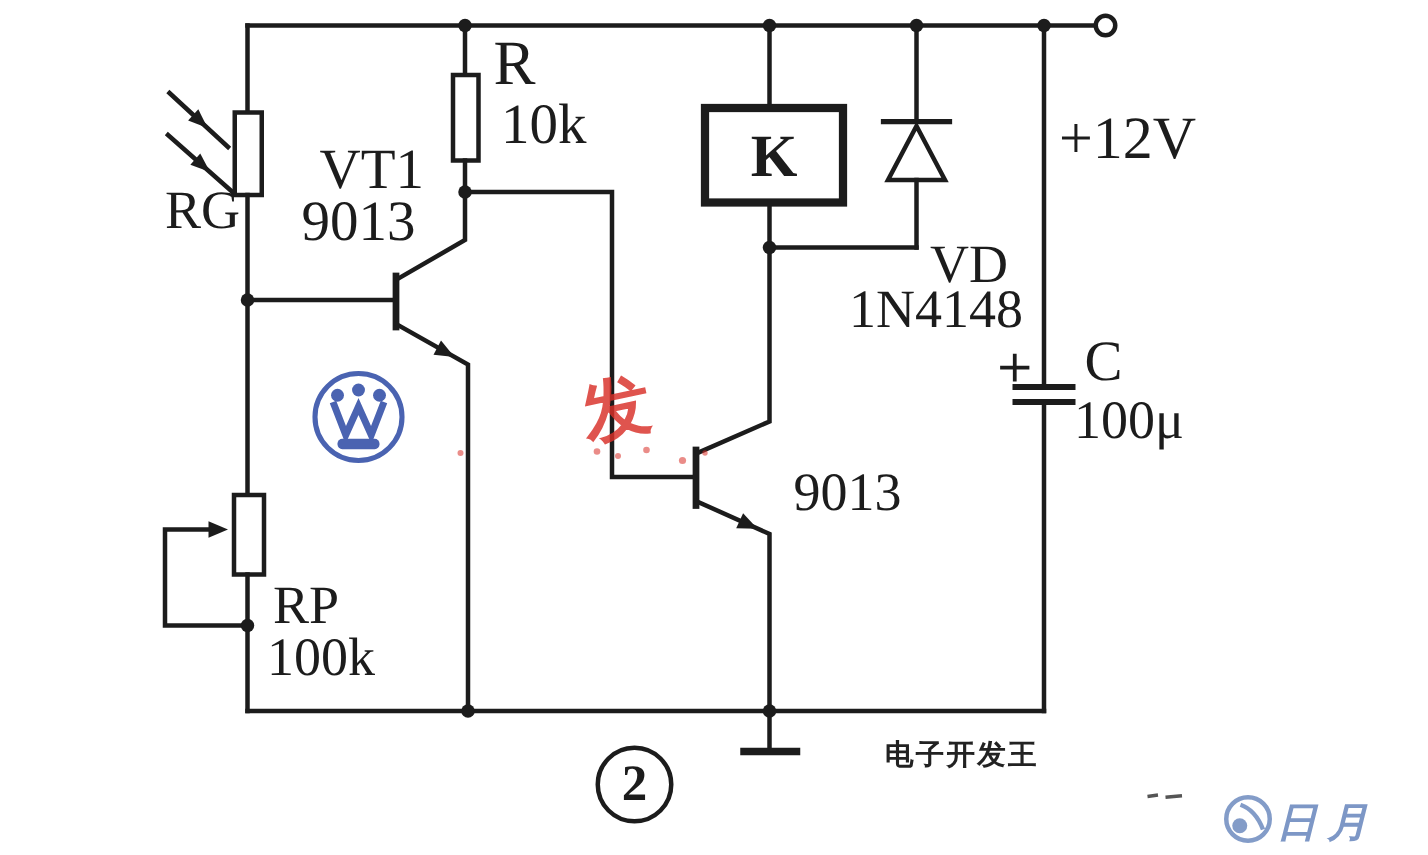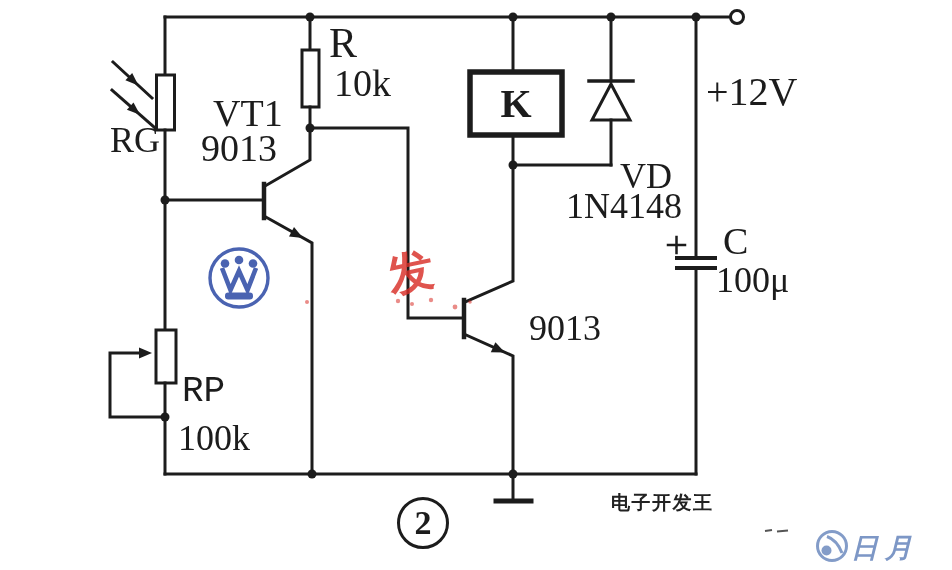--- a/index.html
+++ b/index.html
@@ -9,21 +9,21 @@
   .lbl{position:absolute;line-height:1;color:#1c1c1c;white-space:nowrap;}
   .f42{font-size:42px;} .f40{font-size:40px;margin-top:48px;} .f38{font-size:38px;}
   .f36{font-size:36px;}
   .k-label{position:absolute;left:470px;top:72px;width:92px;height:63px;
            display:flex;align-items:center;justify-content:center;
            font-size:40px;font-weight:bold;color:#1c1c1c;}
   .fig-circle{position:absolute;left:397px;top:497px;width:46px;height:46px;
               border:3.5px solid #1c1c1c;border-radius:50%;
               display:flex;align-items:center;justify-content:center;
               font-size:34px;font-weight:600;color:#1c1c1c;}
-  .site-mark{position:absolute;left:611px;top:490px;font-family:Liberation Sans, sans-serif;
+  .site-mark{position:absolute;left:590px;top:490px;font-family:Liberation Sans, sans-serif;
              font-size:19px;font-weight:bold;color:#222;letter-spacing:1.5px;text-align:center;}
   .brand{position:absolute;left:851px;top:530px;font-size:27px;letter-spacing:7px;
          color:#7d97c6;font-style:italic;font-weight:bold;}
   .red-char{position:absolute;left:388px;top:242px;font-size:46px;font-weight:bold;
             color:#d92f28;opacity:.82;transform:rotate(-12deg);
             font-family:"DejaVu Sans",sans-serif;}
 </style>
 </head>
 <body>
 
@@ -136,21 +136,21 @@
   <div class="lbl f38" style="left:201px;top:129px;">9013</div>
   <div class="lbl f42" style="left:329px;top:22px;">R</div>
   <div class="lbl f38" style="left:334px;top:64px;">10k</div>
   <div class="k-label">K</div>
   <div class="lbl f36" style="left:620px;top:158px;">VD</div>
   <div class="lbl f36" style="left:566px;top:188px;">1N4148</div>
   <div class="lbl f40" style="left:706px;top:24px;">+12V</div>
   <div class="lbl f38" style="left:723px;top:222px;">C</div>
   <div class="lbl f36" style="left:716px;top:262px;">100μ</div>
   <div class="lbl f36" style="left:529px;top:310px;">9013</div>
-  <div class="lbl f36" style="left:182px;top:374px;font-family:Liberation Mono, monospace;">RP</div>
+  <div class="lbl f36" style="left:182px;top:385px;">RP</div>
   <div class="lbl f36" style="left:178px;top:404px;margin-top:16px;">100k</div>
 
   <div class="fig-circle">
     <span>2</span>
   </div>
 
   <div class="site-mark">电子开发王</div>
   <div class="brand">日月辰</div>
   <div class="red-char">发</div>
 

